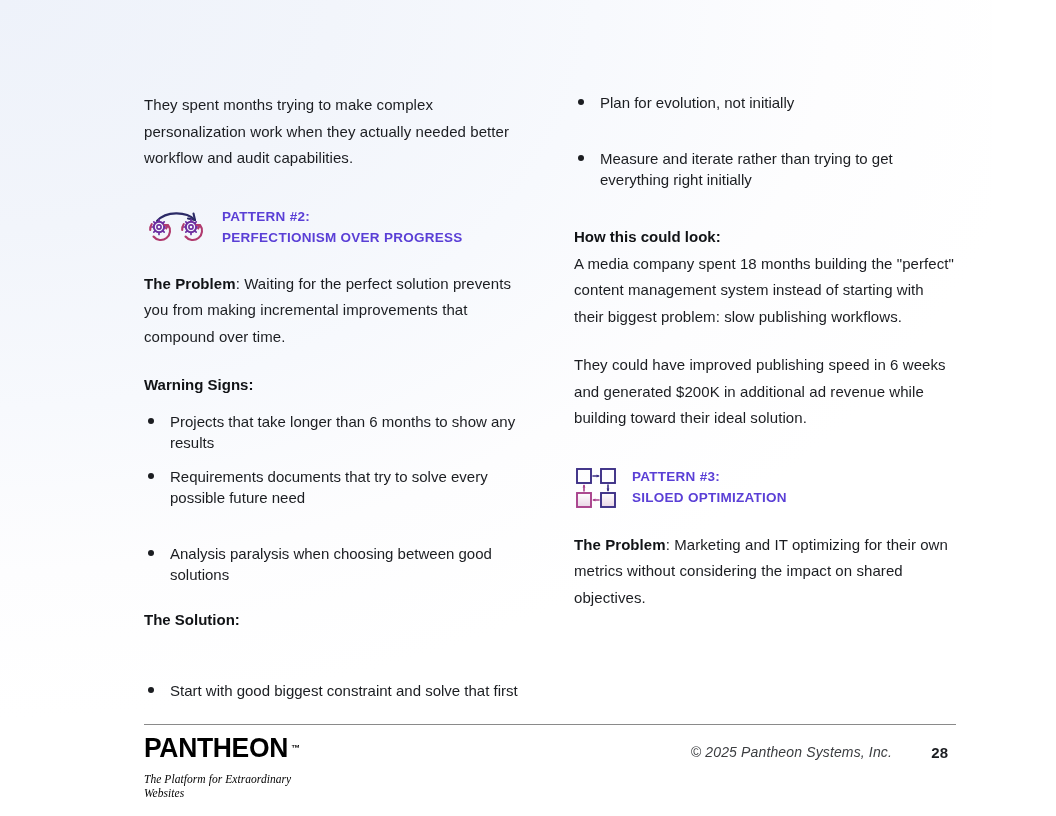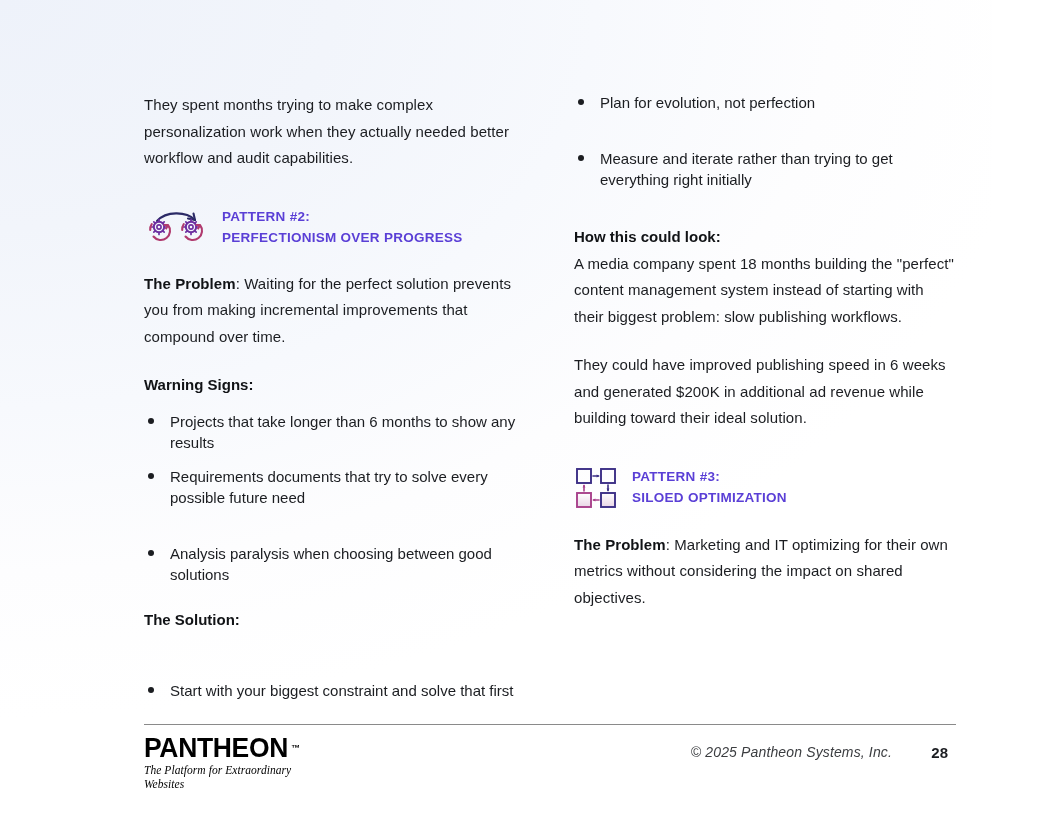--- a/index.html
+++ b/index.html
@@ -144,21 +144,21 @@
     vertical-align: super;
     font-weight: 700;
     letter-spacing: 0;
   }
   .logo-tag {
     font-family: "Liberation Serif", serif;
     font-style: italic;
     font-size: 11.5px;
     color: #000000;
     line-height: 14px;
-    margin-top: 1px;
+    margin-top: 10px;
     letter-spacing: 0.005em;
   }
 
   .copyright {
     position: absolute;
     right: 100px;
     top: 744px;
     font-family: "Liberation Sans", sans-serif;
     font-style: italic;
     font-size: 14px;
@@ -265,32 +265,32 @@
 
       <div class="spacer-md"></div>
 
       <p class="subhead">The Solution:</p>
 
       <div class="spacer-sm"></div>
 
       <ul class="bullets">
         <li>
           <span class="dot"></span>
-          <span>Start with your biggest constraint and solve that first</span>
+          <span>Start with good biggest constraint and solve that first</span>
         </li>
       </ul>
 
     </div>
 
     <div class="col">
 
       <ul class="bullets">
         <li>
           <span class="dot"></span>
-          <span>Plan for evolution, not perfection</span>
+          <span>Plan for evolution, not initially</span>
         </li>
         <li>
           <span class="dot"></span>
           <span>Measure and iterate rather than trying to get everything right initially</span>
         </li>
       </ul>
 
       <div class="spacer-lg"></div>
 
       <p class="subhead">How this could look:</p>

